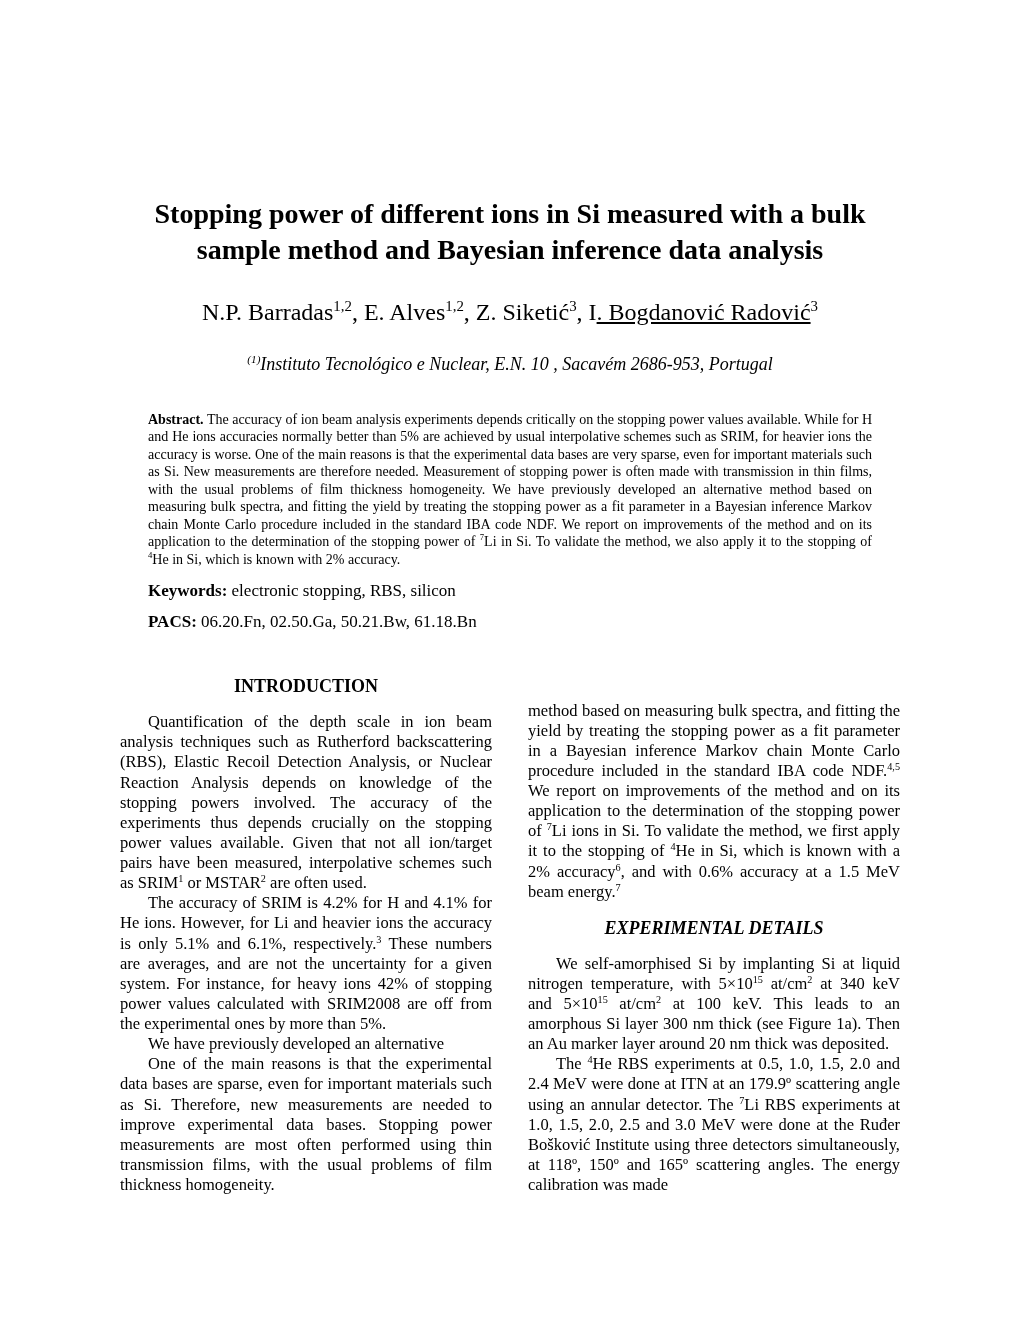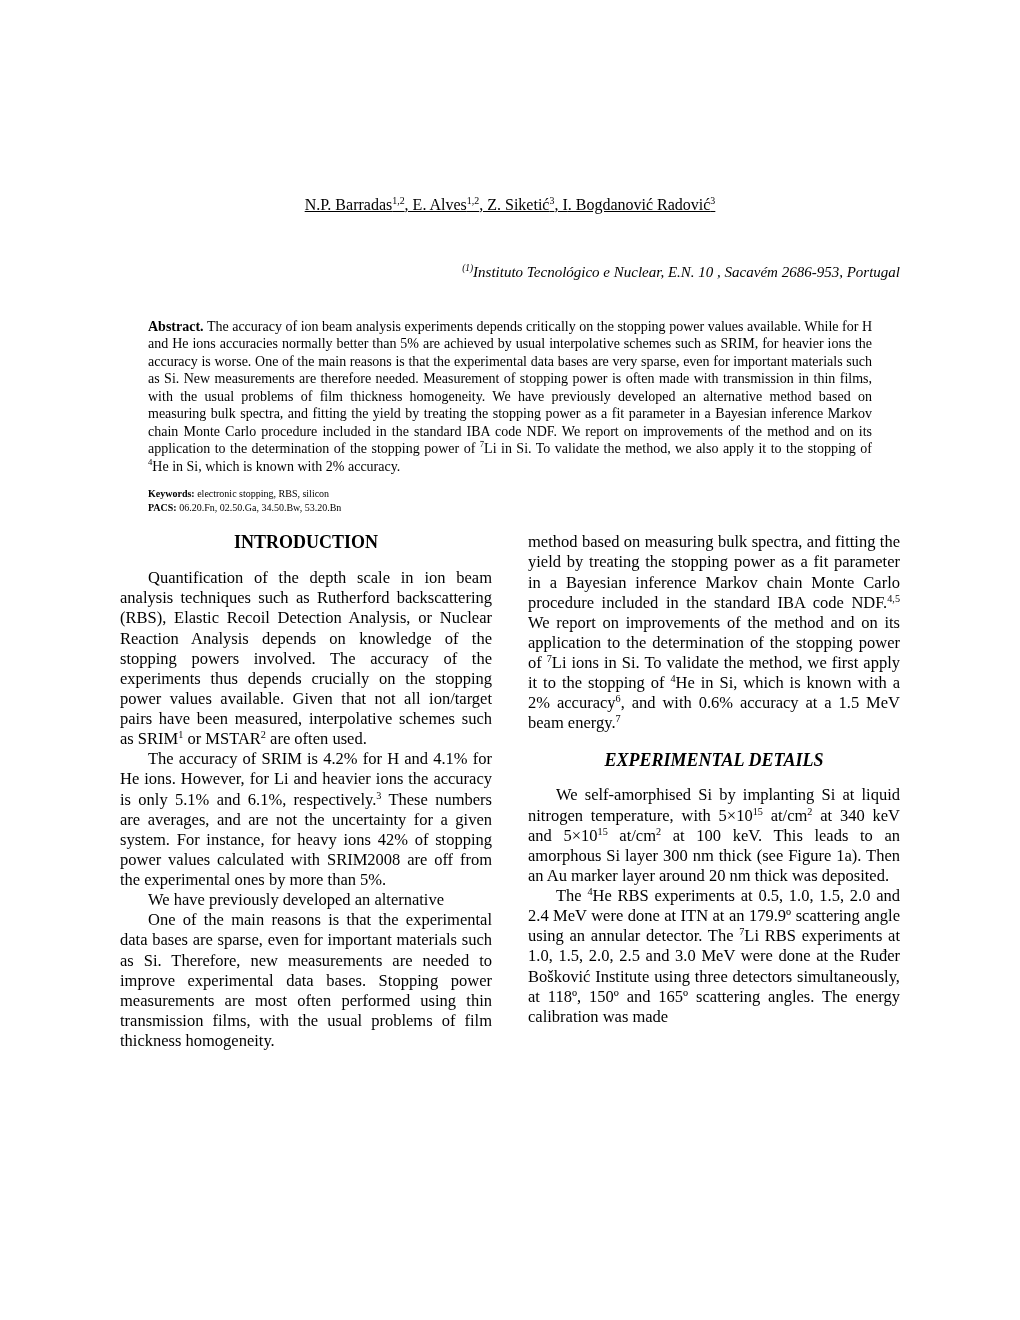--- a/index.html
+++ b/index.html
@@ -24,49 +24,49 @@
     line-height: 0;
   }
   .paper-title {
     font-size: 28px;
     font-weight: bold;
     text-align: center;
     line-height: 1.3;
     margin: 0 10px 30px 10px;
   }
   .authors {
-    font-size: 16px;
+    font-size: 24px;
     text-align: center;
-    margin-bottom: 48px;
-    text-decoration: underline;
+    margin-bottom: 25px;
   }
   .affiliations {
-    font-size: 15px;
+    font-size: 18px;
     font-style: italic;
-    text-align: right;
+    text-align: center;
     line-height: 1.45;
     margin-bottom: 34px;
   }
   .abstract {
     font-size: 14px;
     line-height: 1.25;
     text-align: justify;
     margin: 0 28px 12px 28px;
   }
   .abstract .label { font-weight: bold; }
   .meta-line {
-    font-size: 10px;
+    font-size: 17px;
     line-height: 1.35;
-    margin: 0 20px 0 28px;
+    margin: 8px 20px 0 28px;
   }
   .meta-line .label { font-weight: bold; }
   .columns {
     display: flex;
     gap: 36px;
-    margin-top: 18px;
+    margin-top: 42px;
+    align-items: flex-end;
   }
   .col {
     flex: 1 1 0;
     font-size: 16.5px;
     line-height: 1.22;
     text-align: justify;
   }
   .section-heading {
     font-size: 18px;
     font-weight: bold;
@@ -78,37 +78,38 @@
     font-style: italic;
   }
   .para { margin: 0; }
   .para.indent { text-indent: 28px; }
 </style>
 </head>
 <body>
 
 <div class="page">
 
+  <div class="paper-title">Stopping power of different ions in Si measured with a bulk sample method and Bayesian inference data analysis</div>
 
   <div class="authors">N.P. Barradas<sup>1,2</sup>, E. Alves<sup>1,2</sup>, Z. Siketić<sup>3</sup>, I<u>. Bogdanović Radović</u><sup>3</sup></div>
 
   <div class="affiliations">
     <div><sup>(1)</sup>Instituto Tecnológico e Nuclear, E.N. 10 , Sacavém 2686-953, Portugal</div>
   </div>
 
   <div class="abstract">
     <span class="label">Abstract.</span><span> The accuracy of ion beam analysis experiments depends critically on the stopping power values available. While for H and He ions accuracies normally better than 5% are achieved by usual interpolative schemes such as SRIM, for heavier ions the accuracy is worse. One of the main reasons is that the experimental data bases are very sparse, even for important materials such as Si. New measurements are therefore needed. Measurement of stopping power is often made with transmission in thin films, with the usual problems of film thickness homogeneity. We have previously developed an alternative method based on measuring bulk spectra, and fitting the yield by treating the stopping power as a fit parameter in a Bayesian inference Markov chain Monte Carlo procedure included in the standard IBA code NDF. We report on improvements of the method and on its application to the determination of the stopping power of <sup>7</sup>Li in Si. To validate the method, we also apply it to the stopping of <sup>4</sup>He in Si, which is known with 2% accuracy.</span>
   </div>
 
   <div class="meta-line">
     <span class="label">Keywords:</span><span> electronic stopping, RBS, silicon</span>
   </div>
 
   <div class="meta-line">
-    <span class="label">PACS:</span><span> 06.20.Fn, 02.50.Ga, 34.50.Bw, 53.20.Bn</span>
+    <span class="label">PACS:</span><span> 06.20.Fn, 02.50.Ga, 50.21.Bw, 61.18.Bn</span>
   </div>
 
   <div class="columns">
 
     <div class="col">
       <div class="section-heading">INTRODUCTION</div>
       <p class="para indent">Quantification of the depth scale in ion beam analysis techniques such as Rutherford backscattering (RBS), Elastic Recoil Detection Analysis, or Nuclear Reaction Analysis depends on knowledge of the stopping powers involved. The accuracy of the experiments thus depends crucially on the stopping power values available. Given that not all ion/target pairs have been measured, interpolative schemes such as SRIM<sup>1</sup> or MSTAR<sup>2</sup> are often used.</p>
       <p class="para indent">The accuracy of SRIM is 4.2% for H and 4.1% for He ions. However, for Li and heavier ions the accuracy is only 5.1% and 6.1%, respectively.<sup>3</sup> These numbers are averages, and are not the uncertainty for a given system. For instance, for heavy ions 42% of stopping power values calculated with SRIM2008 are off from the experimental ones by more than 5%.</p>
       <p class="para indent">We have previously developed an alternative</p>
       <p class="para indent">One of the main reasons is that the experimental data bases are sparse, even for important materials such as Si. Therefore, new measurements are needed to improve experimental data bases. Stopping power measurements are most often performed using thin transmission films, with the usual problems of film thickness homogeneity.</p>

